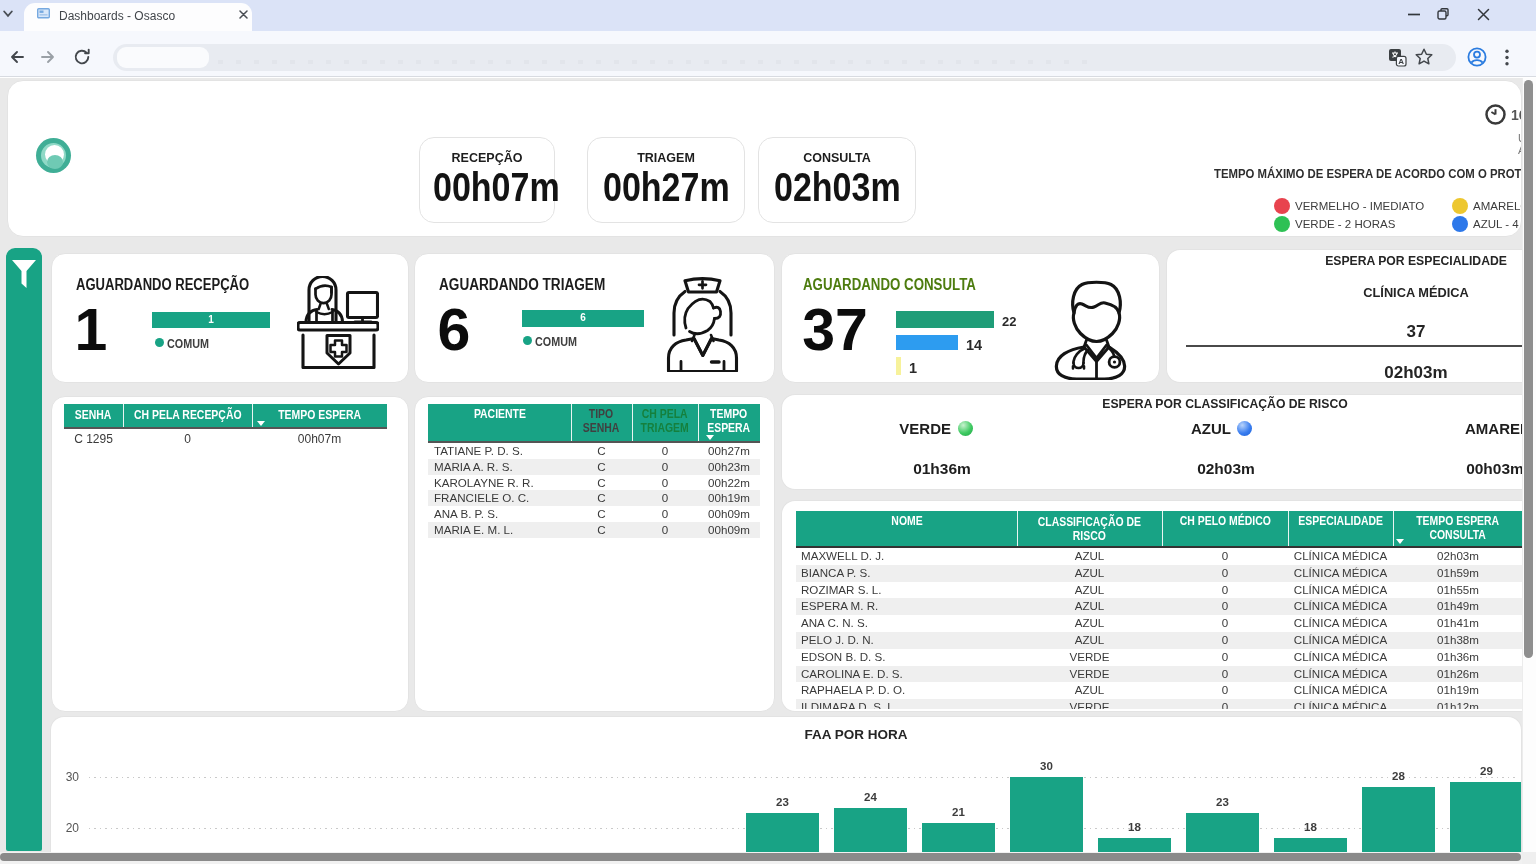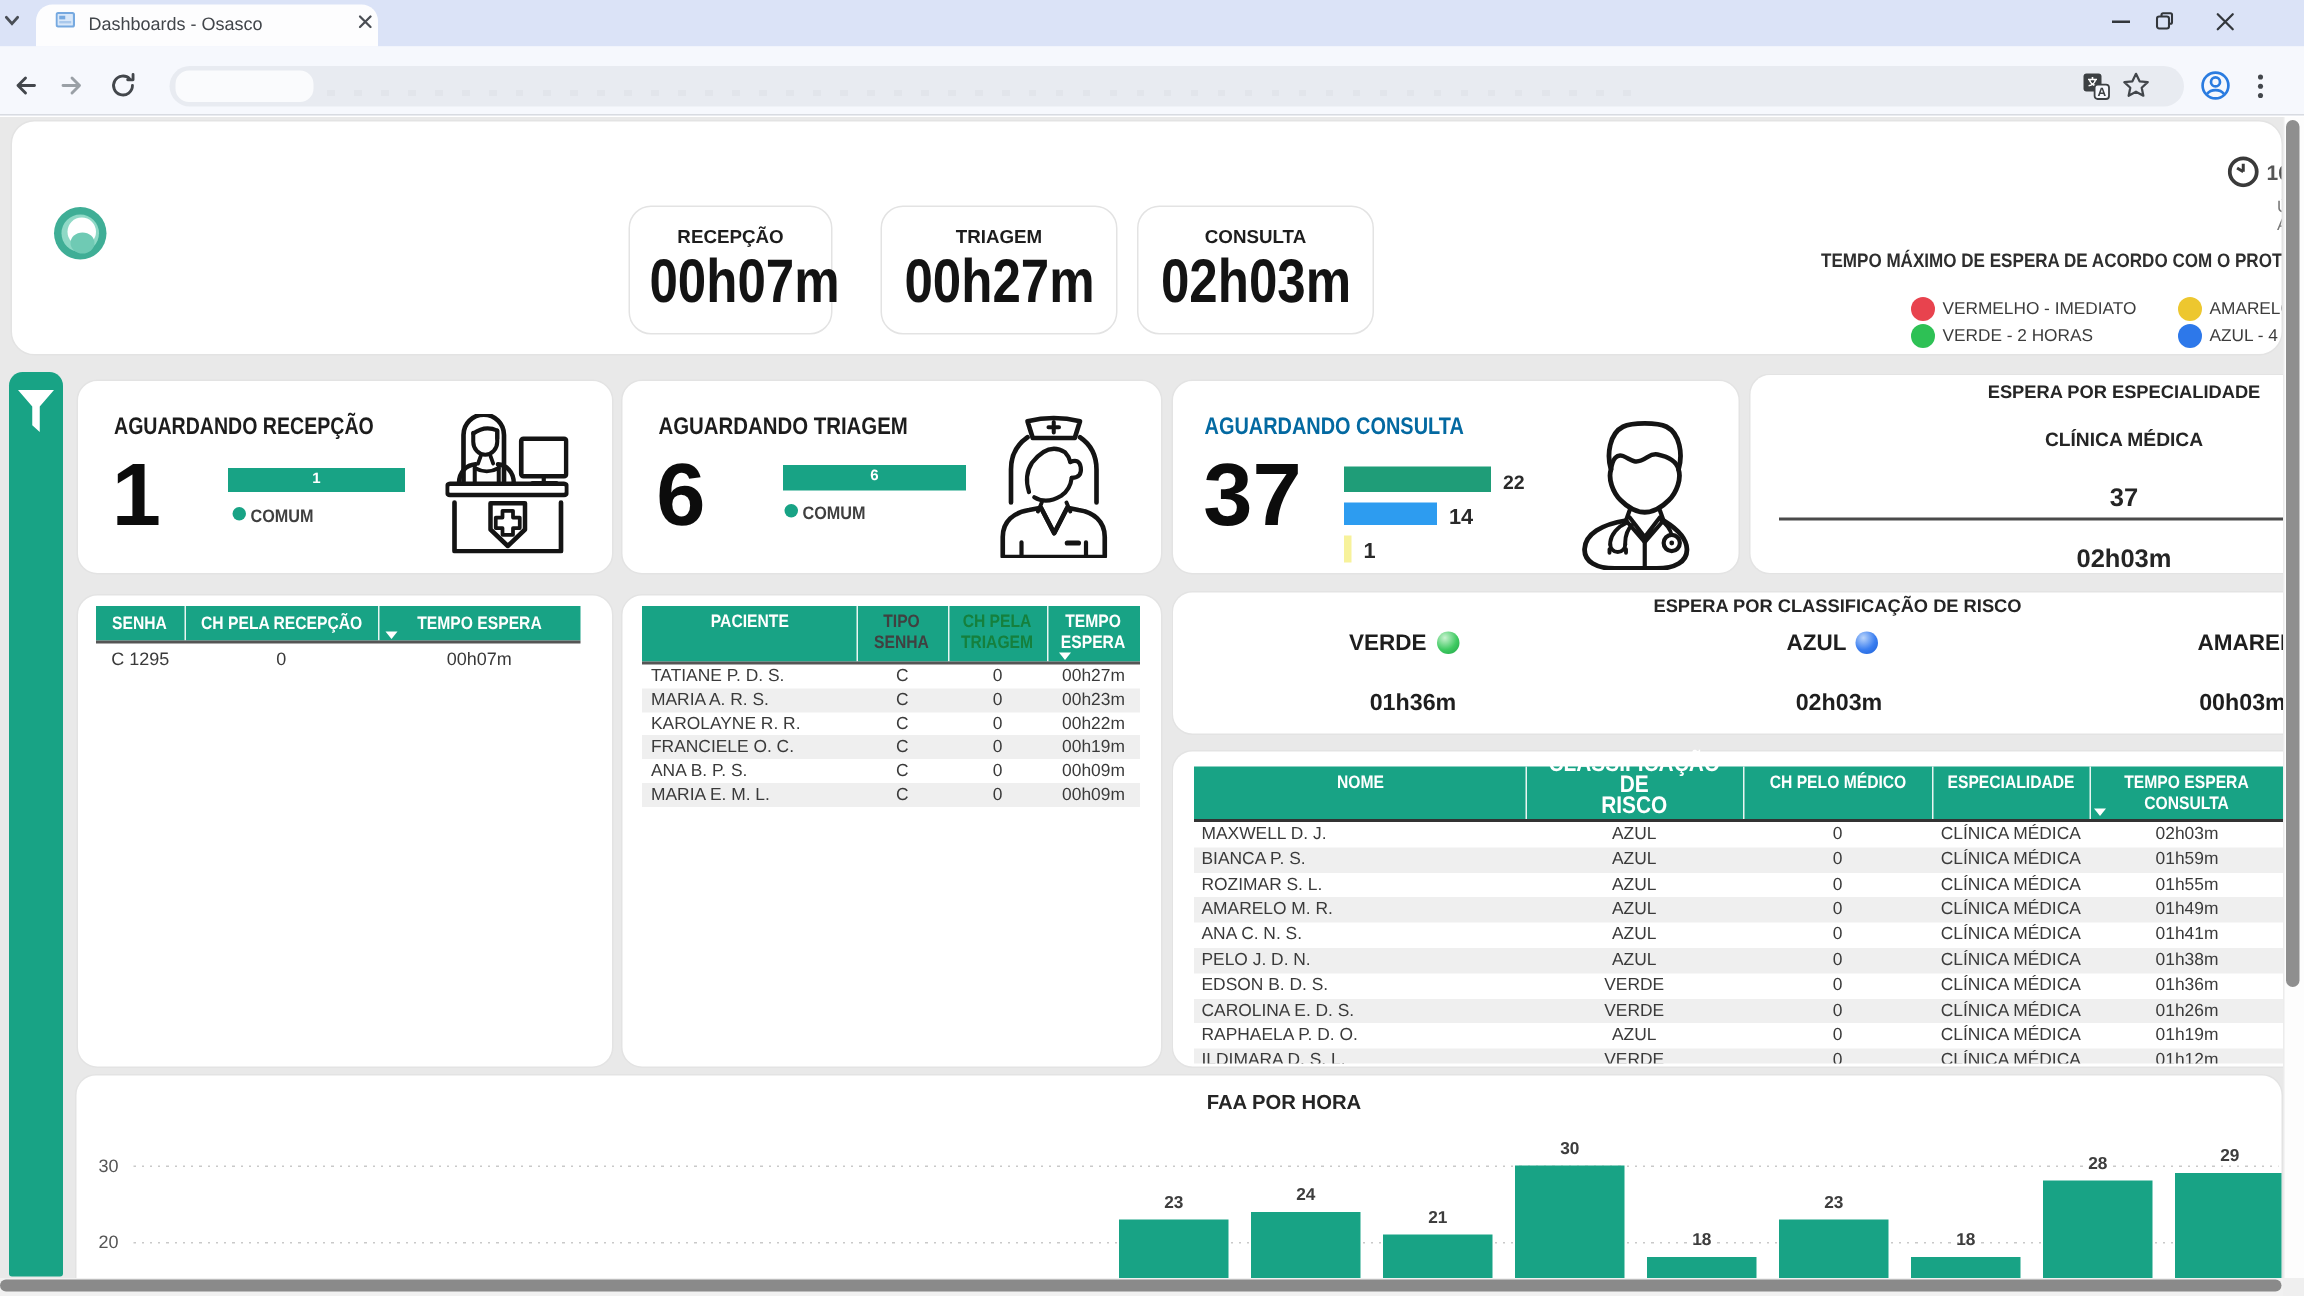--- a/index.html
+++ b/index.html
@@ -163,21 +163,21 @@
     <path d="M48.5 43.5 Q47.5 51.5 41.5 55.5 Q31.5 61.5 23.5 56.5" stroke-width="2.8"></path>
     <path d="M28.5 60 L26 66 M45 60 L47.5 66" stroke-width="2.6"></path>
     <path d="M2.5 96 V83 C2.5 72.5 10 66.5 20 65 L28 63.5 L36.8 80.5 L45.5 63.5 L53 65 C63 66.5 70.5 72.5 70.5 83 V96"></path>
     <path d="M28 63.5 L36.8 80.5 L45.5 63.5" stroke-width="2.8"></path>
     <path d="M15 96 v-9.5 M58 96 v-9.5" stroke-width="2.8"></path>
     <path d="M4 96.2 H69" stroke-width="2.6"></path>
     <path d="M45.5 87 h7.5" stroke-width="3.4"></path>
   </svg>
 </div>
 <div class="card" style="left:781px;top:253px;width:379px;height:130px">
-  <div class="ab b" style="left:21px;top:22px;font-size:16px;color:#0369a1;white-space:nowrap"><span class="sx" style="transform:scaleX(.83)">AGUARDANDO CONSULTA</span></div>
+  <div class="ab b" style="left:21px;top:22px;font-size:16px;color:#4d7c0f;white-space:nowrap"><span class="sx" style="transform:scaleX(.83)">AGUARDANDO CONSULTA</span></div>
   <div class="ab b" style="left:18px;top:42px;width:70px;font-size:59px;color:#0c0c0c;text-align:center">37</div>
   <div class="ab" style="left:114px;top:57px;width:98px;height:17px;background:#1f9d78"></div>
   <div class="ab b" style="left:220px;top:60px;font-size:13px;color:#2a2a2a">22</div>
   <div class="ab" style="left:114px;top:81px;width:62px;height:15px;background:#2d9cf0"></div>
   <div class="ab b" style="left:184px;top:83px;font-size:14.5px;color:#2a2a2a">14</div>
   <div class="ab" style="left:114px;top:103px;width:5px;height:18px;background:#f7f29b"></div>
   <div class="ab b" style="left:127px;top:106px;font-size:14.5px;color:#2a2a2a">1</div>
   <svg class="ab" style="left:266px;top:19px" width="85" height="107" viewBox="0 0 85 107" fill="none" stroke="#141414" stroke-width="3.2" stroke-linecap="round" stroke-linejoin="round">
     <path d="M26 40 C23 30 25 16 34 11.5 C40 8.5 57 8.5 63 11.5 C72 16 74 30 71 40 C73 46 70 55 64.5 60.5 C59.5 65.5 54 68.5 48.5 68.5 C43 68.5 37.5 65.5 32.5 60.5 C27 55 24 46 26 40 Z"></path>
     <path d="M26 40 C27 32.5 30 29.5 34 31 C39 33 41 36 46 34 C51 32 52.5 29 57 30 C62 31 69.5 33.5 71 40" stroke-width="3"></path>
@@ -257,21 +257,21 @@
       </div>
   </div>
 </div>
 <div class="card" style="left:781px;top:500px;width:741px;height:212px;border-radius:14px 0 0 14px;border-right:none">
   <div class="ab" style="left:14px;top:10px;width:727px;height:35px;background:#18a385"></div>
   <div class="ab" style="left:235px;top:10px;width:1px;height:35px;background:#e9f5f2"></div>
   <div class="ab" style="left:380px;top:10px;width:1px;height:35px;background:#e9f5f2"></div>
   <div class="ab" style="left:506px;top:10px;width:1px;height:35px;background:#e9f5f2"></div>
   <div class="ab" style="left:611px;top:10px;width:1px;height:35px;background:#e9f5f2"></div>
   <div class="ab b ctr" style="left:14px;top:13px;width:221px;font-size:12px;color:#fff"><span class="sxc" style="transform:scaleX(.87)">NOME</span></div>
-  <div class="ab b ctr" style="left:235px;top:2px;width:145px;font-size:16px;color:#fff;line-height:14px"><span class="sxc" style="transform:scaleX(.87)">CLASSIFICAÇÃO DE<br>RISCO</span></div>
+  <div class="ab b ctr" style="left:235px;top:14px;width:145px;font-size:12px;color:#fff;line-height:14px"><span class="sxc" style="transform:scaleX(.87)">CLASSIFICAÇÃO DE<br>RISCO</span></div>
   <div class="ab b ctr" style="left:380px;top:13px;width:126px;font-size:12px;color:#fff;white-space:nowrap"><span class="sxc" style="transform:scaleX(.87)">CH PELO MÉDICO</span></div>
   <div class="ab b ctr" style="left:506px;top:13px;width:105px;font-size:12px;color:#fff"><span class="sxc" style="transform:scaleX(.87)">ESPECIALIDADE</span></div>
   <div class="ab b ctr" style="left:611px;top:13px;width:130px;font-size:12px;color:#fff;line-height:14px"><span class="sxc" style="transform:scaleX(.87)">TEMPO ESPERA<br>CONSULTA</span></div>
   <div class="ab" style="left:614px;top:38px;width:0;height:0;border:4px solid transparent;border-top:5px solid #fff"></div>
   <div class="ab" style="left:14px;top:45px;width:727px;height:1.5px;background:#333"></div>
   <div class="t3rows ab" style="left:14px;top:47px;width:727px;height:161px;overflow:hidden">
     <div class="r3">
         <div>MAXWELL D. J.</div>
         <div>AZUL</div>
         <div>0</div>
@@ -286,21 +286,21 @@
         <div>01h59m</div>
       </div>
     <div class="r3">
         <div>ROZIMAR S. L.</div>
         <div>AZUL</div>
         <div>0</div>
         <div>CLÍNICA MÉDICA</div>
         <div>01h55m</div>
       </div>
     <div class="r3 alt">
-        <div>AMARELO M. R.</div>
+        <div>ESPERA M. R.</div>
         <div>AZUL</div>
         <div>0</div>
         <div>CLÍNICA MÉDICA</div>
         <div>01h49m</div>
       </div>
     <div class="r3">
         <div>ANA C. N. S.</div>
         <div>AZUL</div>
         <div>0</div>
         <div>CLÍNICA MÉDICA</div>

